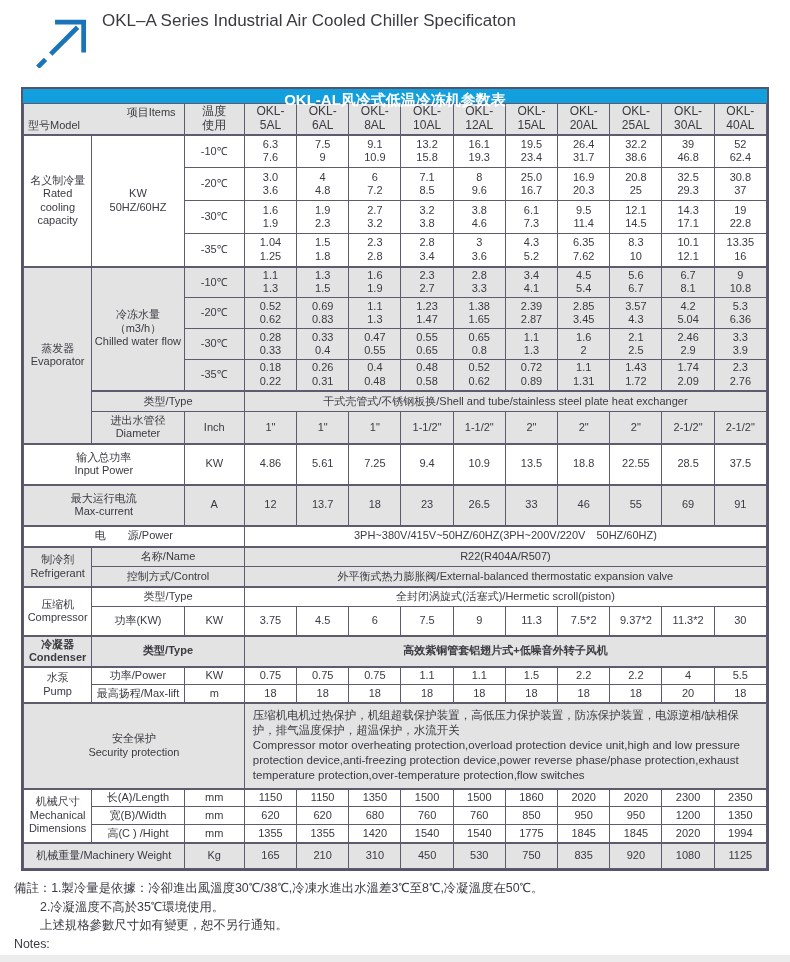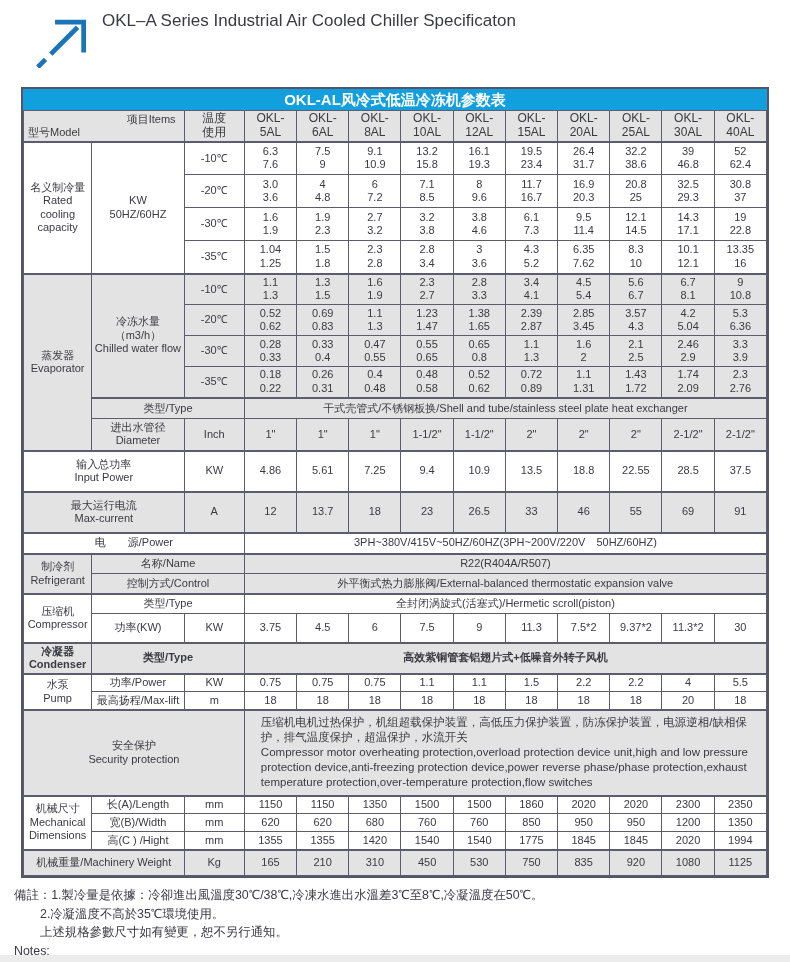--- a/index.html
+++ b/index.html
@@ -9,40 +9,40 @@
     font-family:"Liberation Sans", sans-serif;
   }
   .doc-header{display:flex;align-items:flex-start;padding:10px 0 0 34px;}
   .logo{margin-top:6px;flex:0 0 auto;}
   .titles{margin-left:12px;}
   .title-zh{font-size:26px;font-weight:bold;letter-spacing:1px;margin:0;line-height:1.2;}
   .title-en{font-size:17px;font-weight:normal;margin:1px 0 0 0;line-height:1.2;text-align:center;}
   .table-wrap{margin:15px 21px 0 21px;border:2px solid #54546a;}
   .banner{
     background:#129fdd;color:#ffffff;text-align:center;
-    font-size:15px;font-weight:bold;height:21px;line-height:21px;
+    font-size:15px;font-weight:bold;height:14px;line-height:21px;
   }
   table{border-collapse:collapse;table-layout:fixed;width:100%;}
   td{
     border:1px solid #5c5c6e;text-align:center;vertical-align:middle;
     font-size:11px;line-height:1.22;padding:1px 1px;overflow:hidden;
     background:#ffffff;
   }
   tr.g td{background:#e3e3e3;}
   tr.tb td{border-top-width:2px;}
   tr.hdr td{font-size:12px;line-height:1.15;}
   td.diag{
     position:relative;
     background-image:linear-gradient(to bottom right,
       transparent calc(50% - 0.7px), #5c5c6e calc(50% - 0.7px),
       #5c5c6e calc(50% + 0.7px), transparent calc(50% + 0.7px));
   }
   td.diag .tr-lab{position:absolute;top:2px;right:8px;font-size:11px;}
   td.diag .bl-lab{position:absolute;bottom:2px;left:4px;font-size:11px;}
-  td.sec{text-align:left;padding:2px 16px;font-size:11.5px;line-height:1.32;}
+  td.sec{text-align:left;padding:2px 8px;font-size:11.5px;line-height:1.32;}
   td .ln{display:block;}
   .notes{margin:8px 14px 0 14px;font-size:12.4px;line-height:1.5;color:#3a3a42;}
   .notes div{margin:0;}
   .notes .indent{padding-left:26px;}
   .bottom-strip{position:absolute;left:0;bottom:0;width:100%;height:7px;background:#ececec;}
 </style>
 </head>
 <body>
 
 <header class="doc-header">
@@ -198,21 +198,21 @@
           </td>
           <td>
             <div class="ln">7.1</div>
             <div class="ln">8.5</div>
           </td>
           <td>
             <div class="ln">8</div>
             <div class="ln">9.6</div>
           </td>
           <td>
-            <div class="ln">11.7</div>
+            <div class="ln">25.0</div>
             <div class="ln">16.7</div>
           </td>
           <td>
             <div class="ln">16.9</div>
             <div class="ln">20.3</div>
           </td>
           <td>
             <div class="ln">20.8</div>
             <div class="ln">25</div>
           </td>

